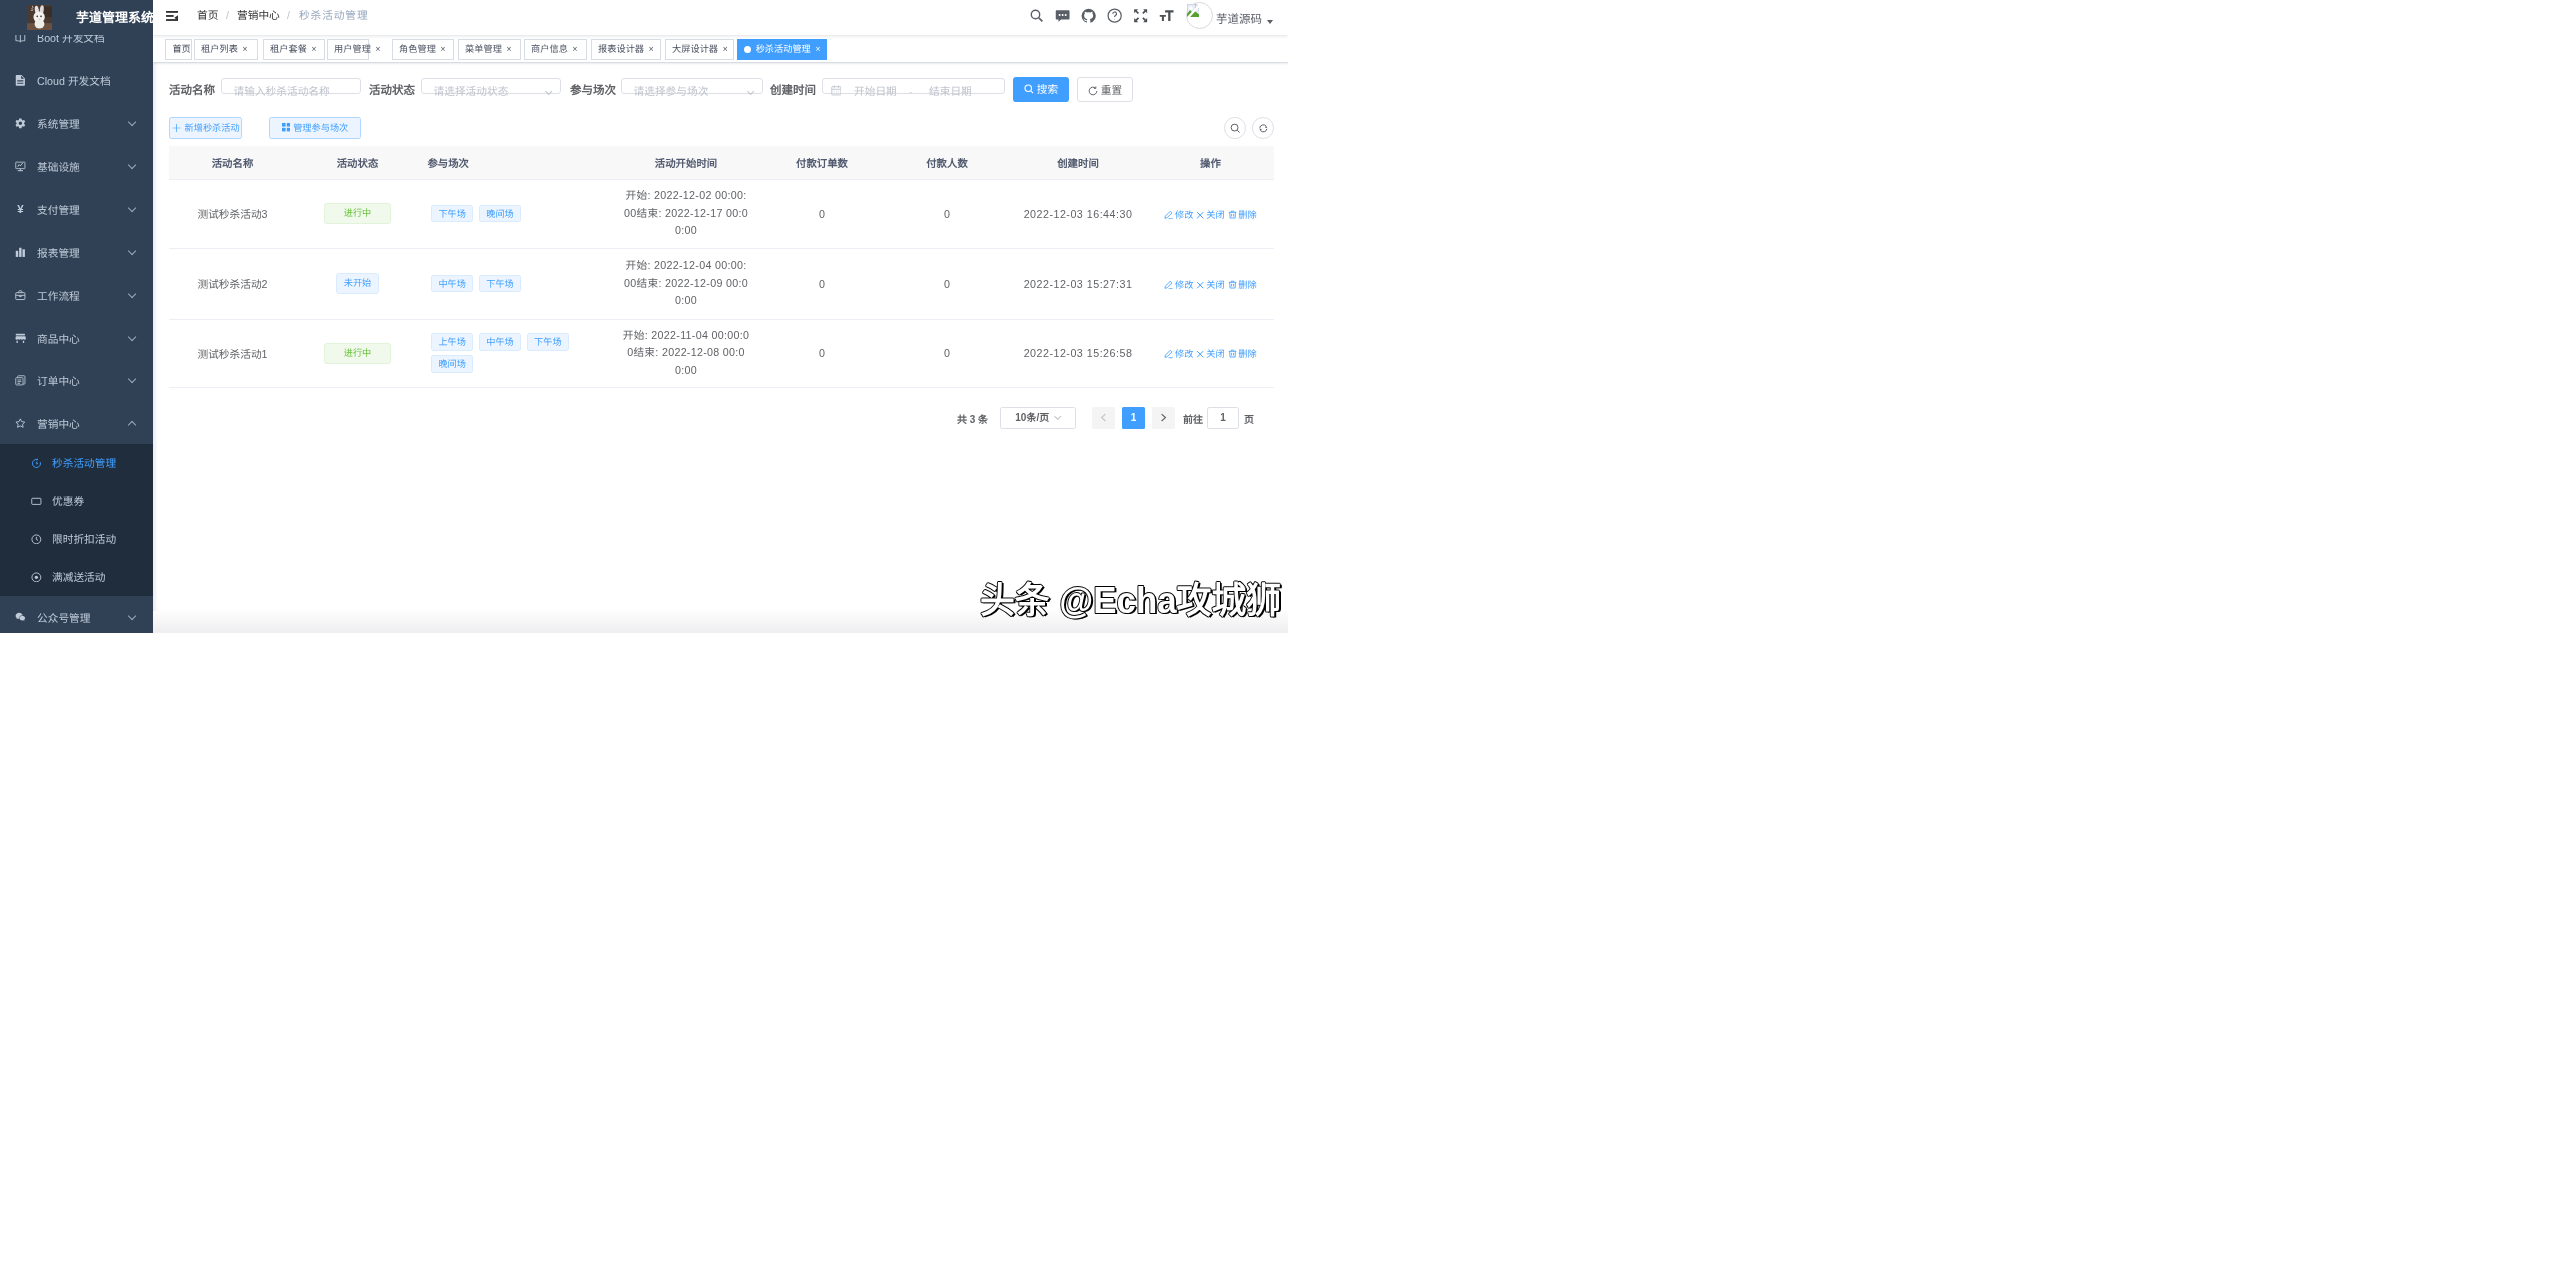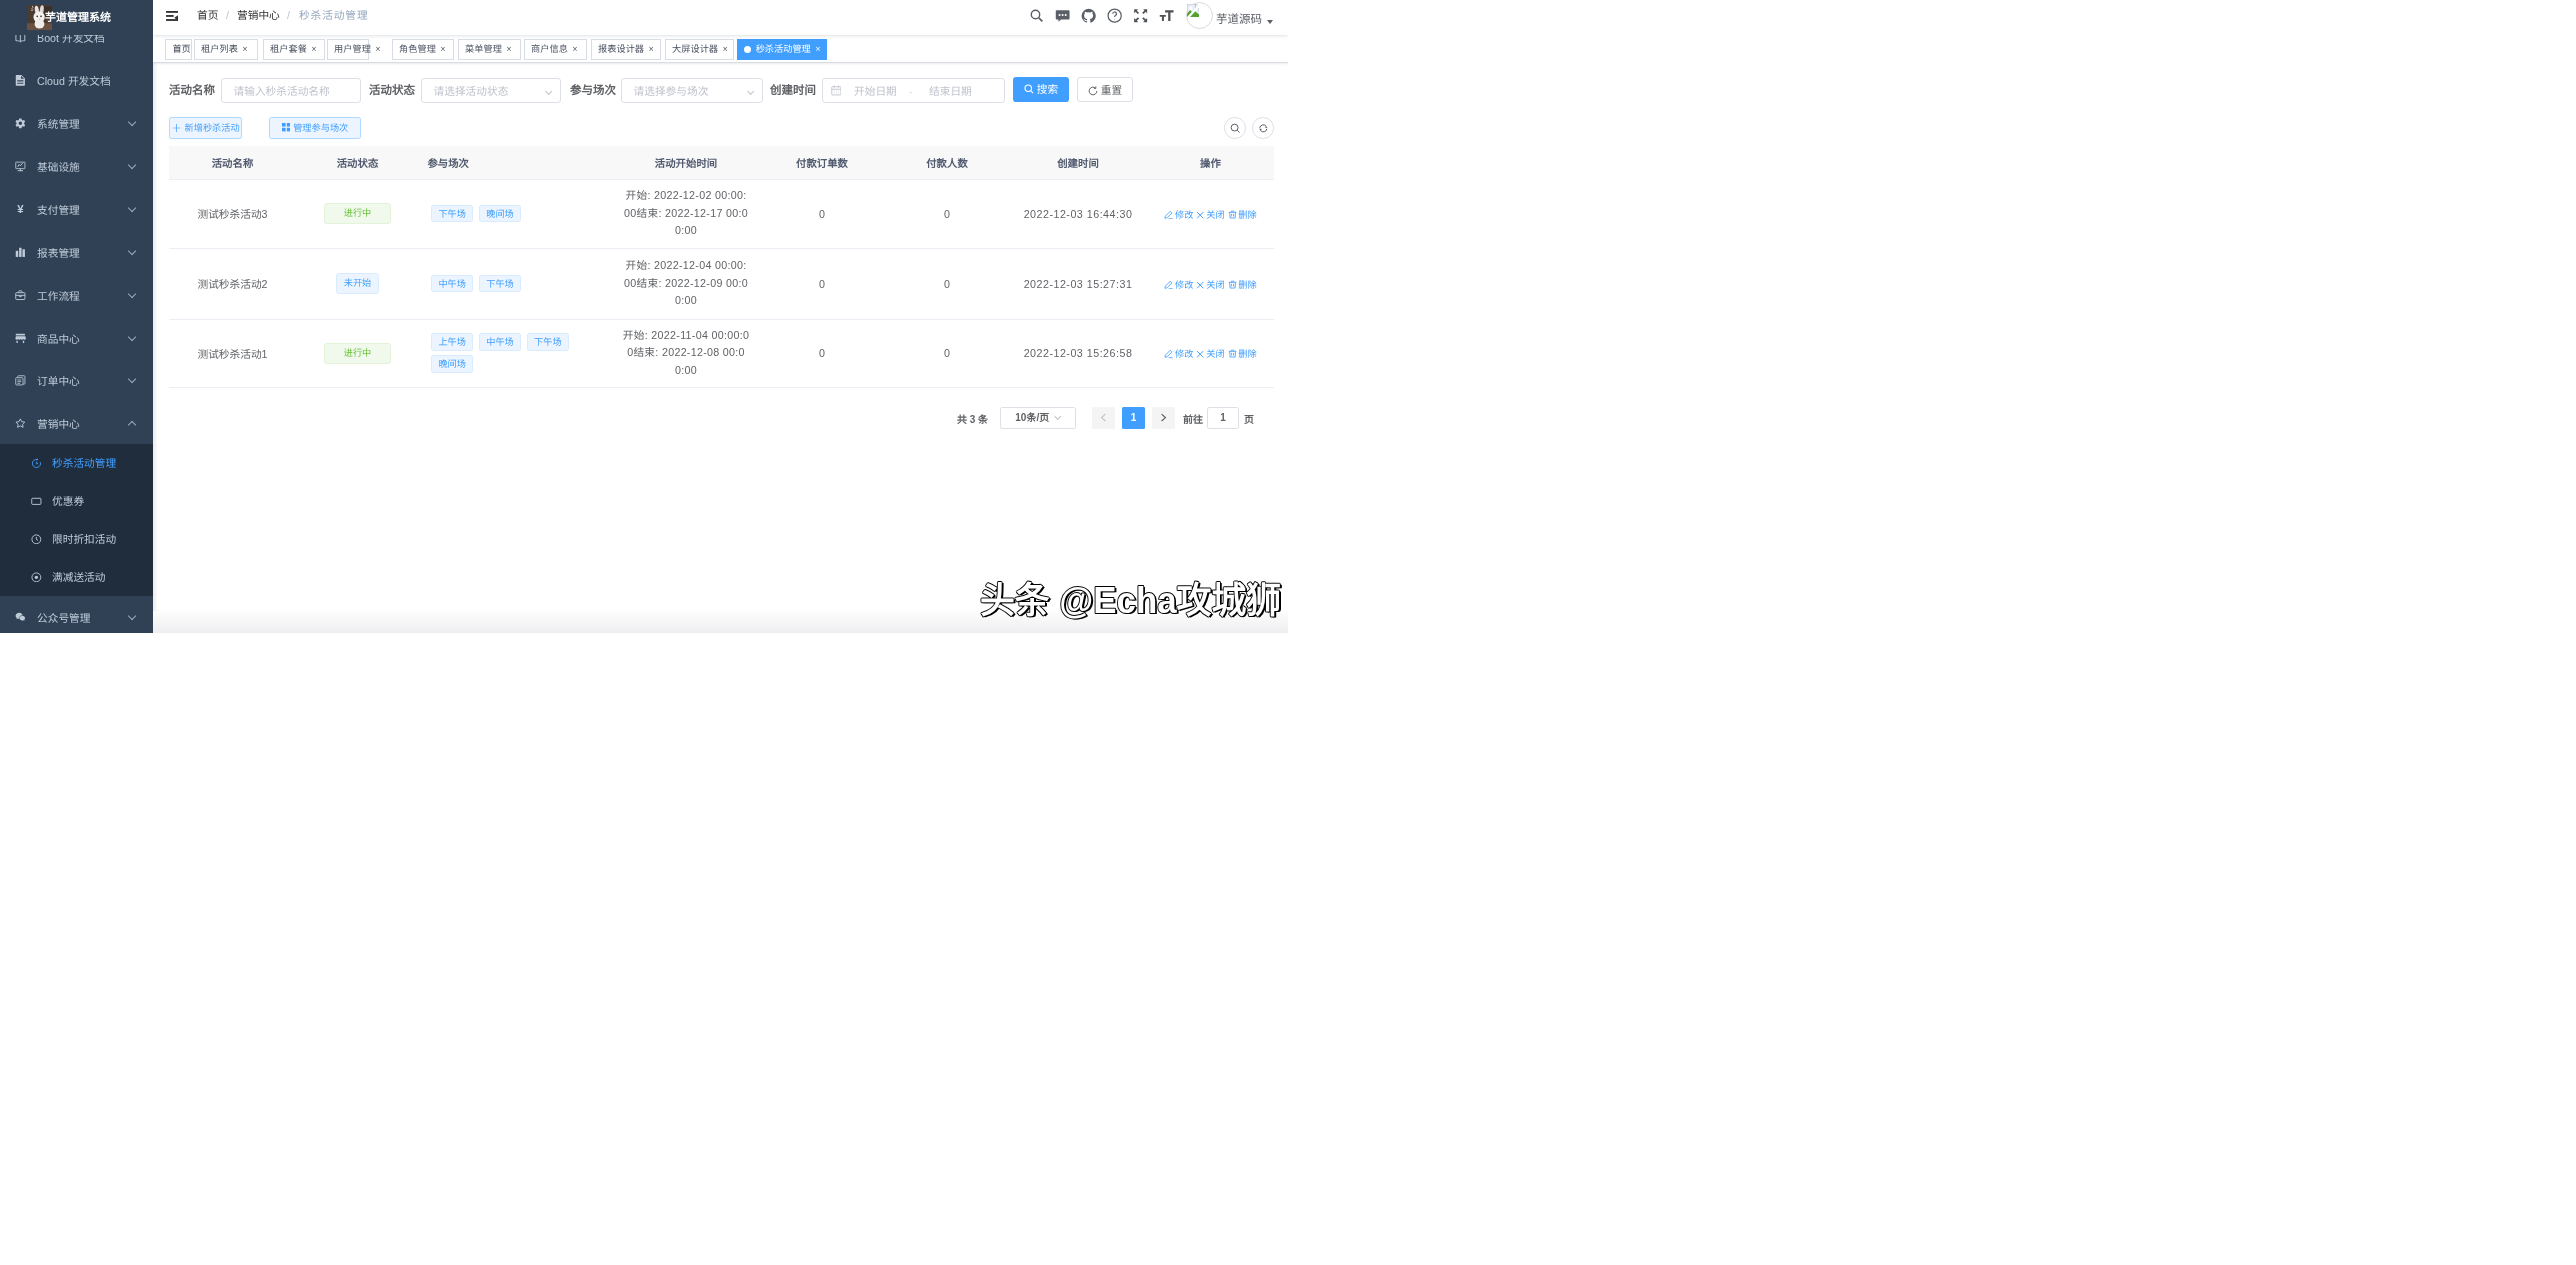--- a/index.html
+++ b/index.html
@@ -4,21 +4,21 @@
 <title>芋道管理系统</title>
 <style>
 *{margin:0;padding:0;box-sizing:border-box;}
 html,body{width:1288px;height:633px;overflow:hidden;}
 body{font-family:"Liberation Sans",sans-serif;font-size:10.7px;color:#606266;background:#fff;}
 #app{position:relative;width:1288px;height:633px;overflow:hidden;background:#fff;}
 
 #sidebar{position:absolute;left:0;top:0;width:153px;height:633px;background:#304156;z-index:30;}
 #logo{position:absolute;left:0;top:0;width:153px;height:35px;background:#304156;z-index:5;}
 #logo .avatar{position:absolute;left:27px;top:4.6px;width:25px;height:25px;}
-#logo .title{position:absolute;left:45px;top:10.7px;font-size:11px;font-weight:bold;color:#fff;line-height:13px;white-space:nowrap;}
+#logo .title{position:absolute;left:76px;top:10.7px;font-size:13px;font-weight:bold;color:#fff;line-height:13px;white-space:nowrap;}
 #menu{position:absolute;left:0;top:35px;width:153px;height:598px;overflow:hidden;}
 .mi{position:absolute;left:0;width:153px;height:43px;}
 .mi .ic{position:absolute;left:15.3px;top:50%;margin-top:-5.4px;width:10.7px;height:10.7px;}
 .mi .tx{position:absolute;left:37px;top:50%;margin-top:-7px;font-size:10.7px;color:#bfcbd9;line-height:14px;white-space:nowrap;}
 .mi .ar{position:absolute;right:17px;top:50%;width:7px;height:7px;margin-top:-4.6px;}
 .ar i{position:absolute;left:0;top:0;width:6.1px;height:6.1px;border-right:1.2px solid #bfcbd9;border-bottom:1.2px solid #bfcbd9;transform:rotate(45deg);opacity:.75;}
 .ar.up i{transform:rotate(-135deg);top:3.1px;}
 #submenu{position:absolute;left:0;top:409px;width:153px;height:152px;background:#1f2d3d;}
 .smi{position:absolute;left:0;width:153px;height:38px;}
 .smi .ic{position:absolute;left:31px;top:50%;margin-top:-5.4px;width:10.7px;height:10.7px;}
@@ -35,21 +35,21 @@
 #tagsbar{position:absolute;left:153px;top:38px;width:1135px;height:24.5px;background:#fff;border-bottom:0.8px solid #d8dce5;box-shadow:0 0.8px 2.3px 0 rgba(0,0,0,.12);z-index:18;}
 .tag{position:absolute;top:0.8px;height:21px;background:#fff;border:0.8px solid #d8dce5;color:#495060;font-size:9.2px;line-height:19px;text-align:left;padding-left:6.1px;white-space:nowrap;}
 .tag .x{display:inline-block;margin-left:4.6px;color:#495060;font-size:8.4px;vertical-align:top;}
 .tag.active{background:#409eff;border-color:#409eff;color:#fff;}
 .tag.active .x{color:#fff;}
 .tag.active .dot{display:inline-block;width:7px;height:7px;border-radius:50%;background:#fff;margin-right:4.6px;position:relative;top:0.8px;}
 
 #lshadow{position:absolute;left:153px;top:63px;width:4.6px;height:548px;background:linear-gradient(90deg,rgba(0,0,0,.08),rgba(0,0,0,0));z-index:10;}
 #bottomband{position:absolute;left:153px;top:608px;width:1135px;height:25px;background:linear-gradient(#fff,#eeeef0);}
 .flabel{position:absolute;top:84px;font-size:11.5px;font-weight:bold;color:#606266;line-height:12.3px;white-space:nowrap;}
-.finput{position:absolute;top:78px;height:25px;background:#fff;border:0.8px solid #dcdfe6;border-radius:3.1px;}
+.finput{position:absolute;top:78px;height:16px;background:#fff;border:0.8px solid #dcdfe6;border-radius:3.1px;}
 .fph{position:absolute;top:7px;font-size:10.7px;color:#bfc3cc;line-height:10.7px;white-space:nowrap;}
 .fcaret{position:absolute;right:7.7px;top:10px;width:6.1px;height:6.1px;}
 .fcaret i{position:absolute;left:0;top:0;width:5.4px;height:5.4px;border-right:1px solid #c0c4cc;border-bottom:1px solid #c0c4cc;transform:rotate(45deg);}
 
 .btn-search{position:absolute;left:1013px;top:77px;width:56px;height:25px;background:#409eff;border-radius:3.1px;color:#fff;font-size:10.7px;text-align:center;line-height:25px;}
 .btn-reset{position:absolute;left:1077px;top:77px;width:56px;height:25px;background:#fff;border:0.8px solid #dcdfe6;border-radius:3.1px;color:#606266;font-size:10.7px;text-align:center;line-height:24px;}
 .btn-plain{position:absolute;top:117px;height:21.5px;background:#ecf5ff;border:0.8px solid #b3d8ff;border-radius:2.3px;color:#409eff;font-size:9.2px;text-align:center;line-height:20px;}
 .cbtn{position:absolute;top:117px;width:21.5px;height:21.5px;border:0.8px solid #dcdfe6;border-radius:50%;background:#fff;}
 
 #tbl{position:absolute;left:169px;top:146px;width:1105px;border-collapse:collapse;table-layout:fixed;font-size:10.7px;color:#606266;}

